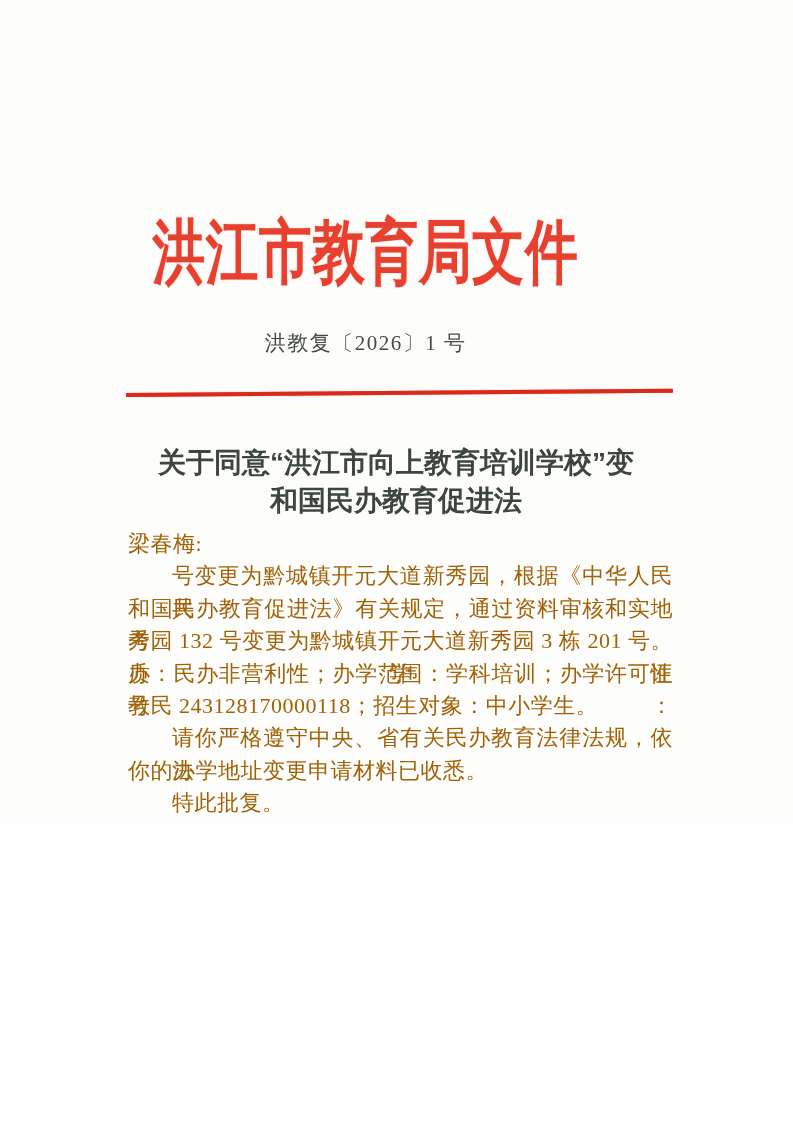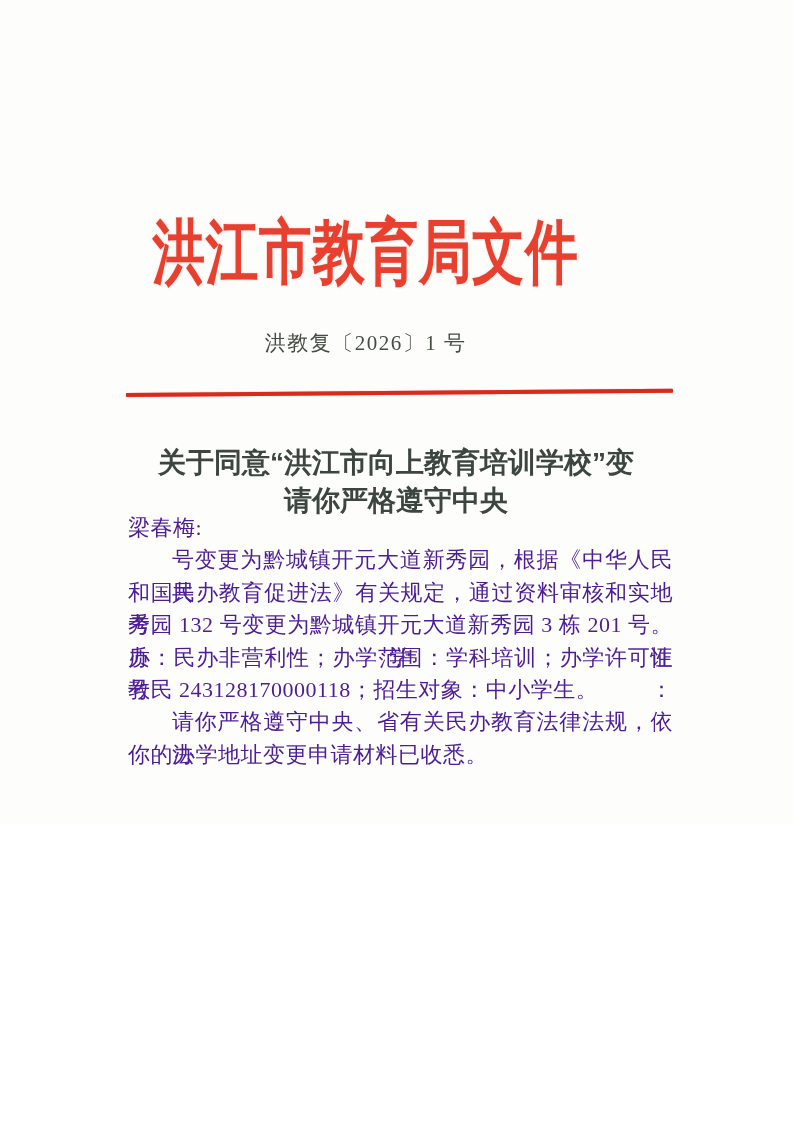--- a/index.html
+++ b/index.html
@@ -40,23 +40,23 @@
   .doc-title{
     position:absolute;top:400px;left:118px;width:556px;
     text-align:center;
     font-family:"Liberation Sans","DejaVu Sans",sans-serif;
     font-weight:bold;font-size:28px;line-height:38px;
     color:#3c463e;
     margin-top:44px;
   }
   
   .body-block{
-    position:absolute;top:512px;left:128px;width:545px;
+    position:absolute;top:528px;left:128px;width:545px;
     font-size:22px;line-height:32.4px;
-    color:#4c1d95;
+    color:#a16207;
     letter-spacing:.5px;
   }
   .bline{height:32.4px;white-space:nowrap;}
   .bline.fill{white-space:normal;text-align:justify;text-align-last:justify;}
   .bline.ind{padding-left:44px;}
   
   .sig-agency{
     position:absolute;top:888px;left:521px;
     font-size:18px;letter-spacing:1.5px;line-height:22px;
     color:#3e463c;white-space:nowrap;
@@ -83,32 +83,33 @@
 <div class="page">
 
   <div class="agency-title">洪江市教育局文件</div>
 
   <div class="doc-number">洪教复〔2026〕1 号</div>
 
   <div class="red-line"></div>
 
   <div class="doc-title">
     <div>关于同意“洪江市向上教育培训学校”变</div>
-    <div>请你严格遵守中央</div>
+    <div>和国民办教育促进法</div>
   </div>
 
   <div class="body-block">
     <div class="bline">梁春梅:</div>
     <div class="bline ind fill">号变更为黔城镇开元大道新秀园，根据《中华人民共</div>
     <div class="bline fill">和国民办教育促进法》有关规定，通过资料审核和实地考</div>
     <div class="bline fill">秀园 132 号变更为黔城镇开元大道新秀园 3 栋 201 号。办学性</div>
     <div class="bline fill">质：民办非营利性；办学范围：学科培训；办学许可证号：</div>
     <div class="bline">教民 243128170000118；招生对象：中小学生。</div>
     <div class="bline ind fill">请你严格遵守中央、省有关民办教育法律法规，依法</div>
     <div class="bline">你的办学地址变更申请材料已收悉。</div>
+    <div class="bline ind">特此批复。</div>
   </div>
 
   <div class="sig-agency">洪江市教育局</div>
   <div class="sig-date">2026 年 1 月 21 日</div>
 
   <svg class="seal" width="170" height="170" viewBox="0 0 170 170">
     <ellipse cx="85" cy="85" rx="73" ry="76" fill="none" stroke="#ec5a43" stroke-width="4.5" opacity="0.72"></ellipse>
     <polygon transform="translate(84,91)" points="0,-37 9.2,-12.7 35.2,-11.4 14.9,4.9 21.7,29.9 0,15.7 -21.7,29.9 -14.9,4.9 -35.2,-11.4 -9.2,-12.7" fill="#e4472f" opacity="0.78"></polygon>
     <g transform="translate(85,85)" fill="#e8503a" opacity="0.8" font-size="25" text-anchor="middle">
       <text transform="rotate(-172) translate(0,-55)" dominant-baseline="central">洪</text>

